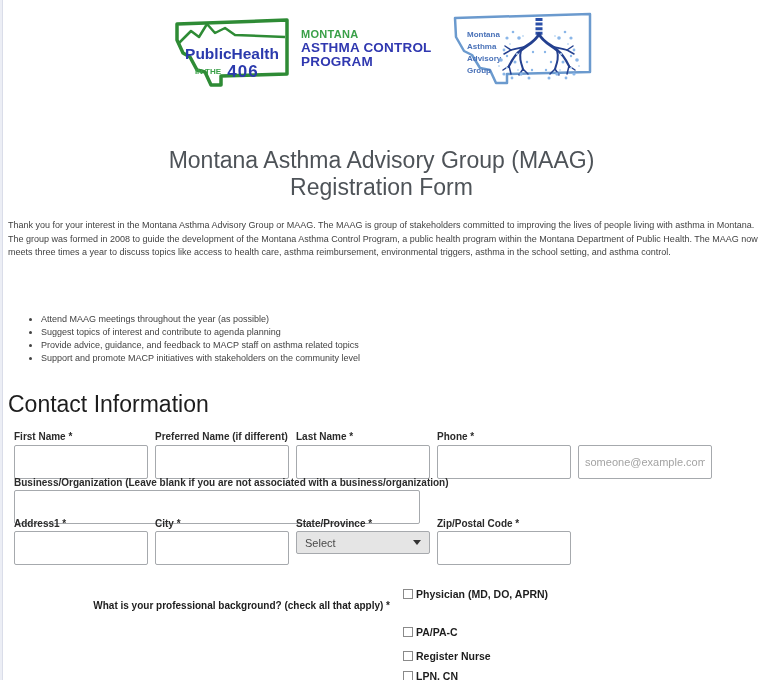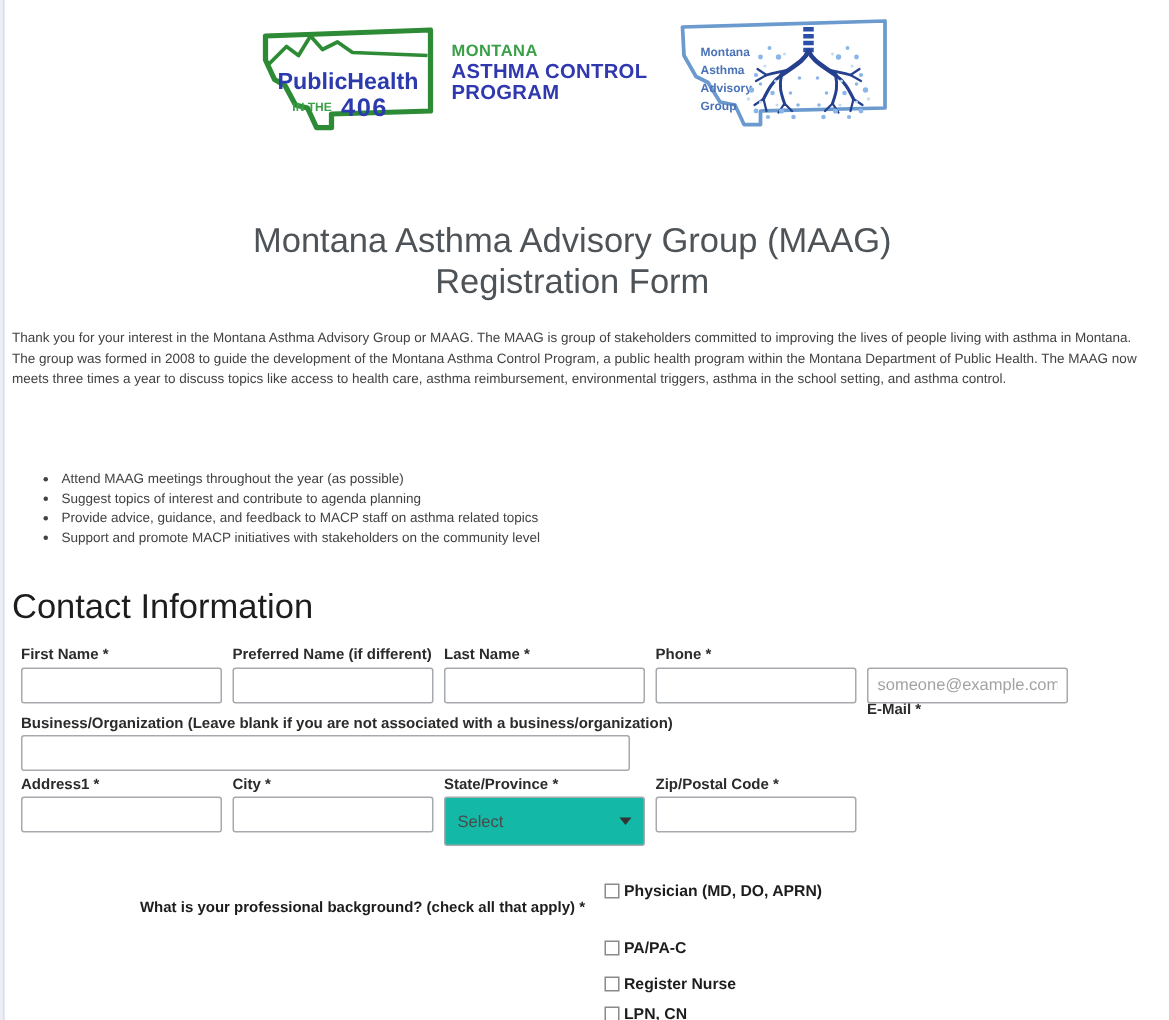--- a/index.html
+++ b/index.html
@@ -23,26 +23,26 @@
   
   .intro { position:absolute; top:219px; left:8px; width:764px; font-size:9px; line-height:13.5px; color:#424242; }
   .members { position:absolute; top:303px; left:8px; width:740px; font-size:9px; color:#424242; }
   .members ul { margin:10px 0 0 0; padding-left:33px; }
   .members li { line-height:13px; }
 
   
   .contact-heading { position:absolute; top:391px; left:8px; font-size:23px; color:#1d1d1d; font-weight:400; }
 
   .fld-label { position:absolute; font-size:10px; font-weight:bold; color:#2b2b2b; white-space:nowrap; }
-  .fld-input { position:absolute; height:24px; border:1px solid #a6a9ad; border-radius:2px; background:#fff;
+  .fld-input { position:absolute; height:34px; border:1px solid #a6a9ad; border-radius:2px; background:#fff;
                font-family:"Liberation Sans", sans-serif; font-size:11px; color:#222; padding:0 6px; }
   .fld-input::placeholder { color:#a3a3a3; font-size:11px; }
 
-  .select-box { position:absolute; height:33px; width:134px; border:1px solid #a6a9ad; border-radius:2px;
-                background:#14b8a6; display:flex; align-items:center; padding:0 8px; cursor:default; }
+  .select-box { position:absolute; height:23px; width:134px; border:1px solid #a6a9ad; border-radius:2px;
+                background:#e5e5e5; display:flex; align-items:center; padding:0 8px; cursor:default; }
   .select-box .sel-text { font-size:11px; color:#4a4a4a; flex:1; }
   .select-arrow { width:0; height:0; border-left:4px solid transparent; border-right:4px solid transparent;
                   border-top:5px solid #333; }
 
   
   .bg-question { position:absolute; top:600px; left:60px; width:330px; text-align:right;
                  font-size:10px; font-weight:bold; color:#1d1d1d; }
   .cb-row { position:absolute; left:403px; display:flex; align-items:center; }
   .cb { width:10px; height:10px; border:1px solid #8a8a8a; background:#fff; display:inline-block; }
   .cb-label { margin-left:3px; font-size:10.5px; font-weight:bold; color:#1d1d1d; white-space:nowrap; }

